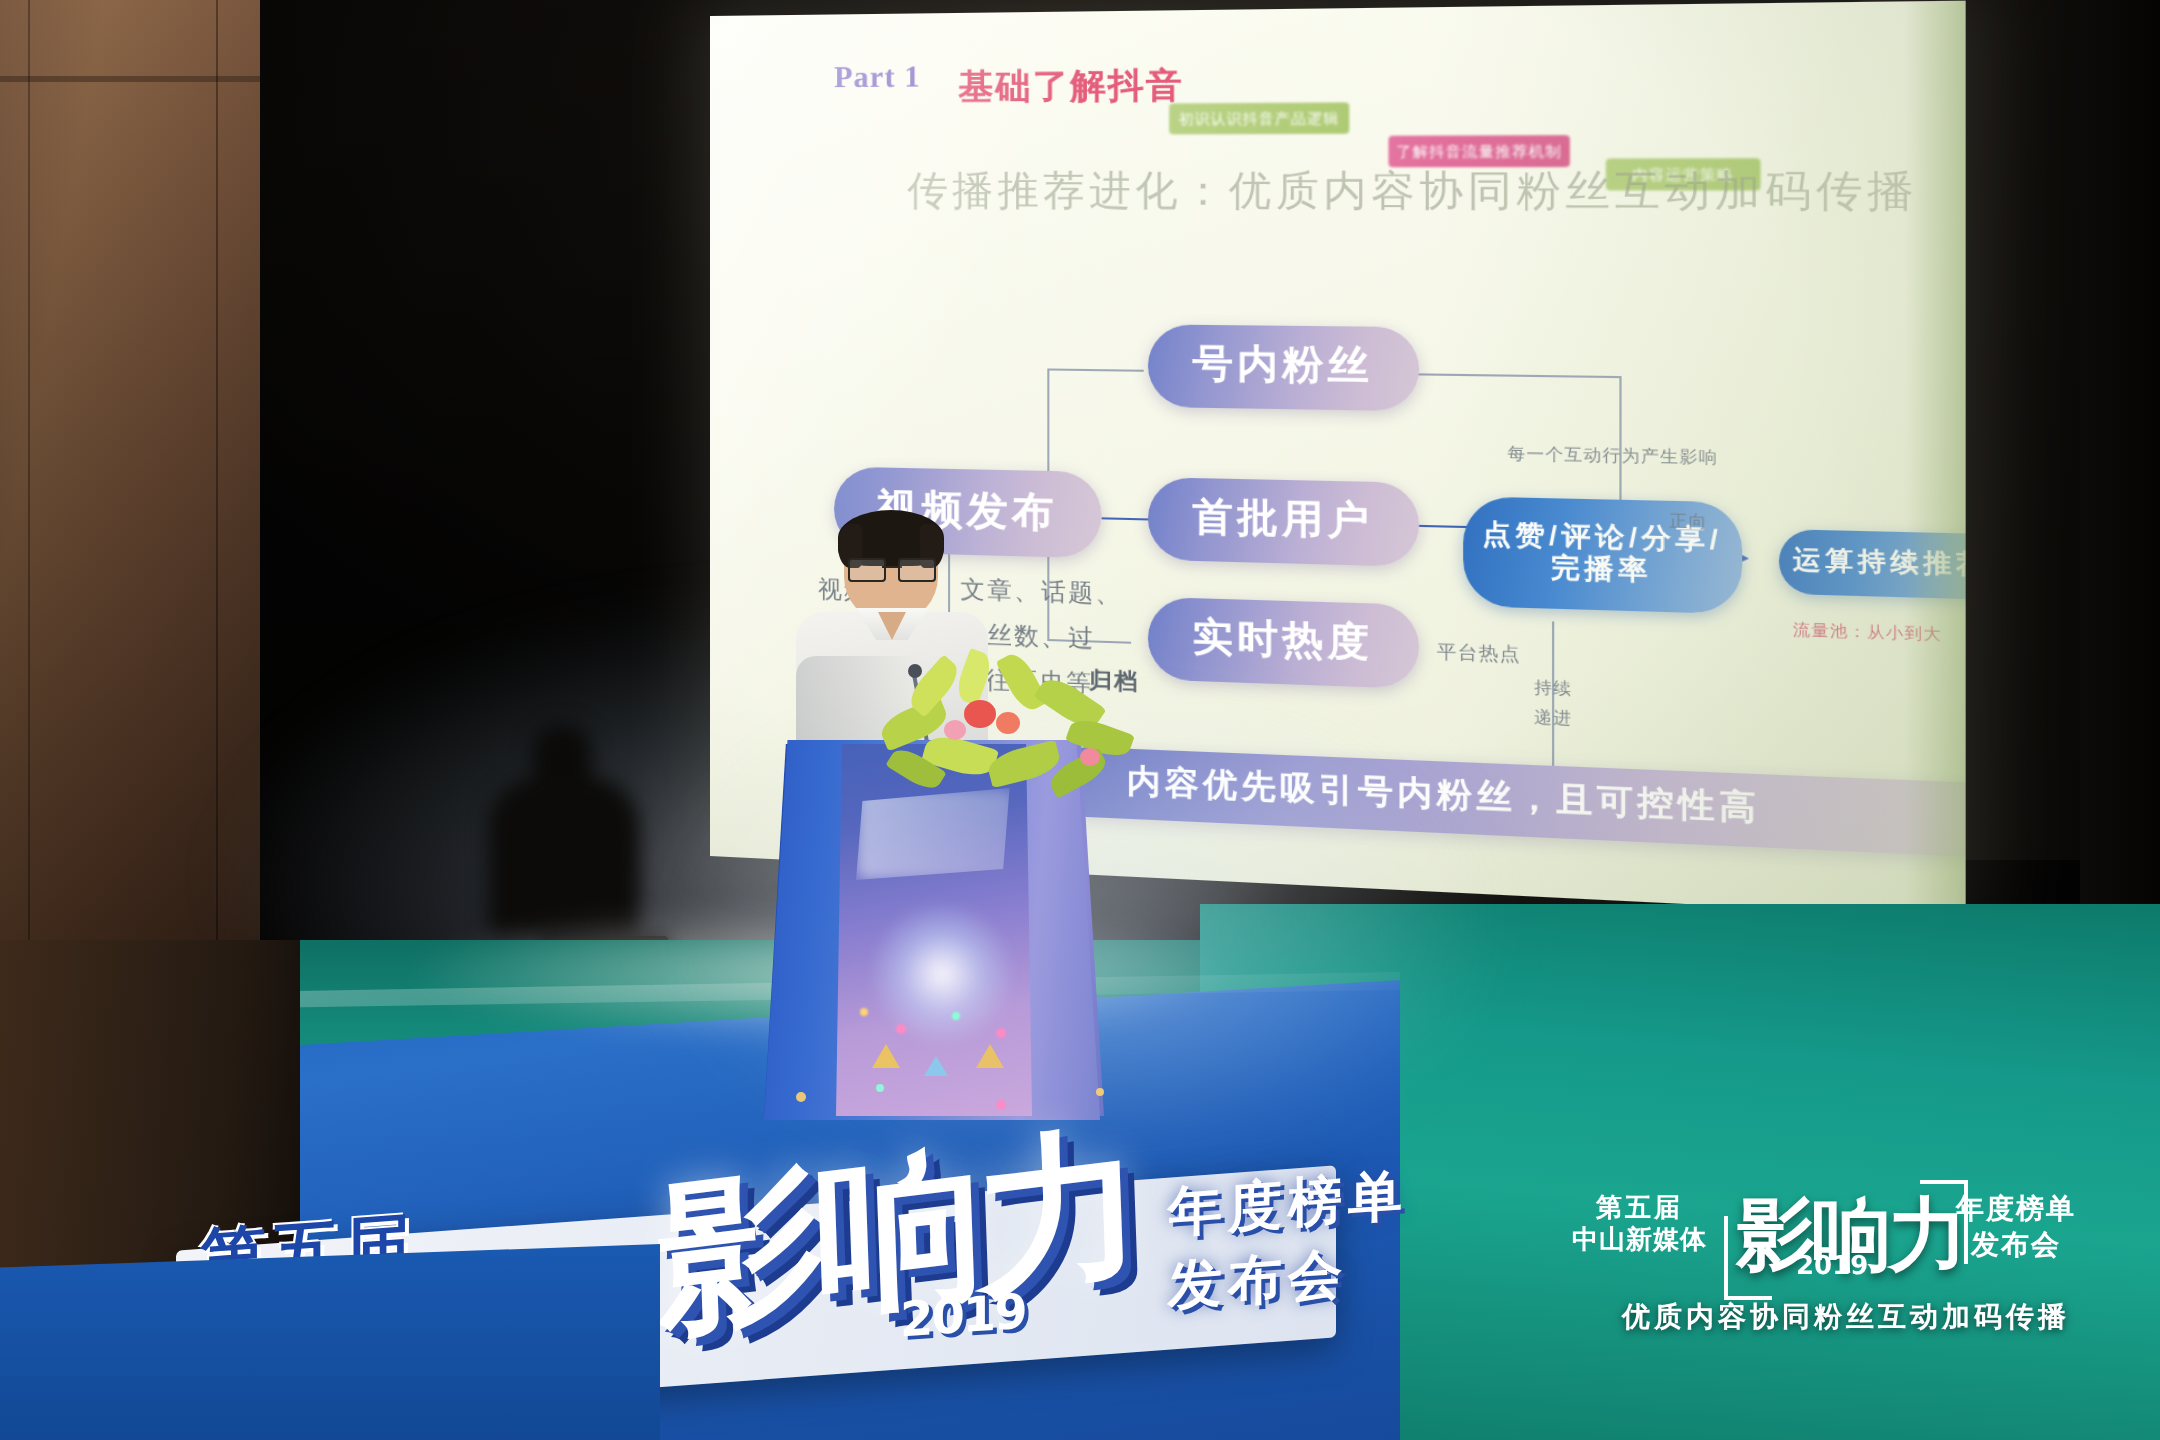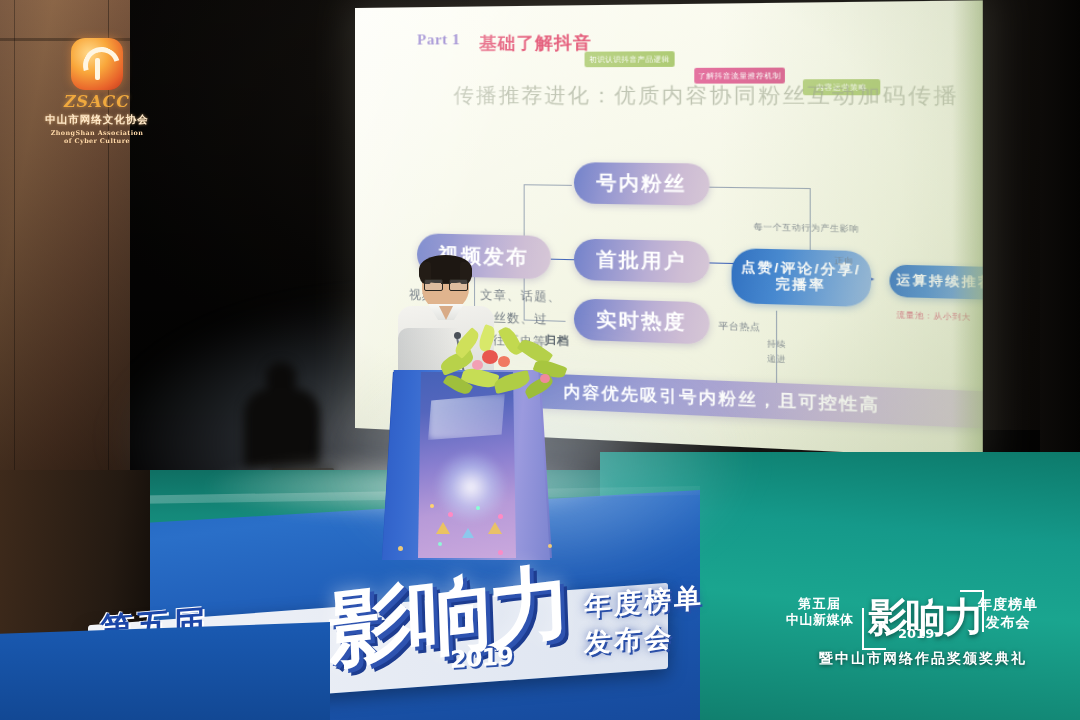--- a/index.html
+++ b/index.html
@@ -384,42 +384,32 @@
     <div class="sign-main">影响力</div>
     <div class="sign-year">2019</div>
     <div class="sign-txt sign-l1">第五届</div>
     <div class="sign-txt sign-l2">中山新媒体</div>
     <div class="sign-txt sign-r1">年度榜单</div>
     <div class="sign-txt sign-r2">发布会</div>
   </div>
 
   <div class="floor-step"></div>
 
-  <div class="logo">
-    <div class="logo-mark">
-      <div class="logo-swirl"></div>
-      <div class="logo-stem"></div>
-    </div>
-    <div class="logo-acr">ZSACC</div>
-    <div class="logo-cn">中山市网络文化协会</div>
-    <div class="logo-en1">ZhongShan Association</div>
-    <div class="logo-en2">of Cyber Culture</div>
-  </div>
 
   <div class="wm">
     <div class="wm-row">
       <div class="wm-brk2"></div>
       <div class="wm-l">
         <div class="wm-l1">第五届</div>
         <div class="wm-l2">中山新媒体</div>
       </div>
       <div class="wm-c">影响力</div>
       <div class="wm-y">2019</div>
       <div class="wm-brk"></div>
       <div class="wm-r">
         <div class="wm-r1">年度榜单</div>
         <div class="wm-r2">发布会</div>
       </div>
     </div>
-    <div class="wm-sub">暨中山市网络作品奖颁奖典礼</div>
+    <div class="wm-sub">优质内容协同粉丝互动加码传播</div>
   </div>
 
 </div>
 
 </body></html>

